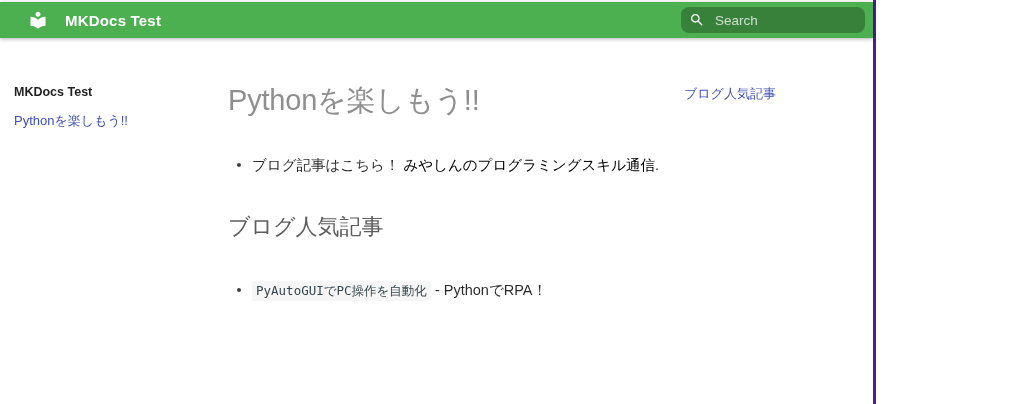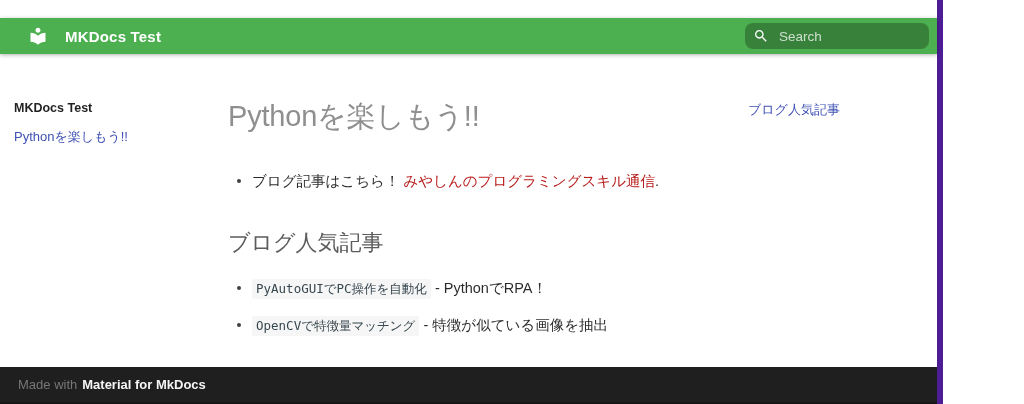--- a/index.html
+++ b/index.html
@@ -3,23 +3,23 @@
 <meta charset="utf-8">
 <style>
   * { margin: 0; padding: 0; box-sizing: border-box; }
   html, body {
     width: 1024px; height: 404px;
     background: #ffffff;
     font-family: "Liberation Sans", sans-serif;
     overflow: hidden;
   }
   .page {
-    width: 943px; height: 404px;
-    padding-top: 18px;
-    border-right: 6px solid #4c1d95;
+    width: 876px; height: 404px;
+    padding-top: 2px;
+    border-right: 3px solid #4c1d95;
     display: flex; flex-direction: column;
     background: #ffffff;
   }
 
   
   .app-header {
     height: 36px; flex: 0 0 36px;
     background: #4caf50;
     display: flex; align-items: center;
     padding: 0 8px 0 28px;
@@ -94,27 +94,27 @@
     padding-left: 24px;
     font-size: 14.5px;
     color: rgba(0,0,0,0.84);
   }
   li.bullet::before {
     content: "";
     position: absolute; left: 9px; top: 7px;
     width: 4px; height: 4px; border-radius: 50%;
     background: rgba(0,0,0,0.75);
   }
-  .inline-link { color: #b91c1c; text-decoration: none; cursor: pointer; }
+  .inline-link { color: #000000; text-decoration: none; cursor: pointer; }
   h2.section-title {
     margin-top: 37px;
     font-size: 22px; font-weight: 400;
     color: #5d5d5d;
   }
-  ul.article-list { margin-top: 21px; }
+  ul.article-list { margin-top: 39px; }
   ul.article-list li.bullet { margin-bottom: 18px; }
   code.inline-code {
     font-family: "DejaVu Sans Mono", monospace;
     font-size: 12.5px;
     color: #37474f;
     background: #f6f6f6;
     padding: 2px 4px 3px 4px;
     border-radius: 2px;
   }
 
@@ -166,30 +166,23 @@
           <span>ブログ記事はこちら！ </span><a class="inline-link">みやしんのプログラミングスキル通信</a><span>.</span>
         </li>
       </ul>
 
       <h2 class="section-title">ブログ人気記事</h2>
 
       <ul class="article-list">
         <li class="bullet">
           <code class="inline-code">PyAutoGUIでPC操作を自動化</code><span> - PythonでRPA！</span>
         </li>
-        <li class="bullet">
-          <code class="inline-code">OpenCVで特徴量マッチング</code><span> - 特徴が似ている画像を抽出</span>
-        </li>
       </ul>
     </main>
 
     <aside class="sidebar-right">
       <a class="nav-link">ブログ人気記事</a>
     </aside>
 
   </div>
 
-  <footer class="app-footer">
-    <span class="made-with">Made with</span>
-    <span class="theme-name">Material for MkDocs</span>
-  </footer>
 
 </div>
 
 </body></html>

